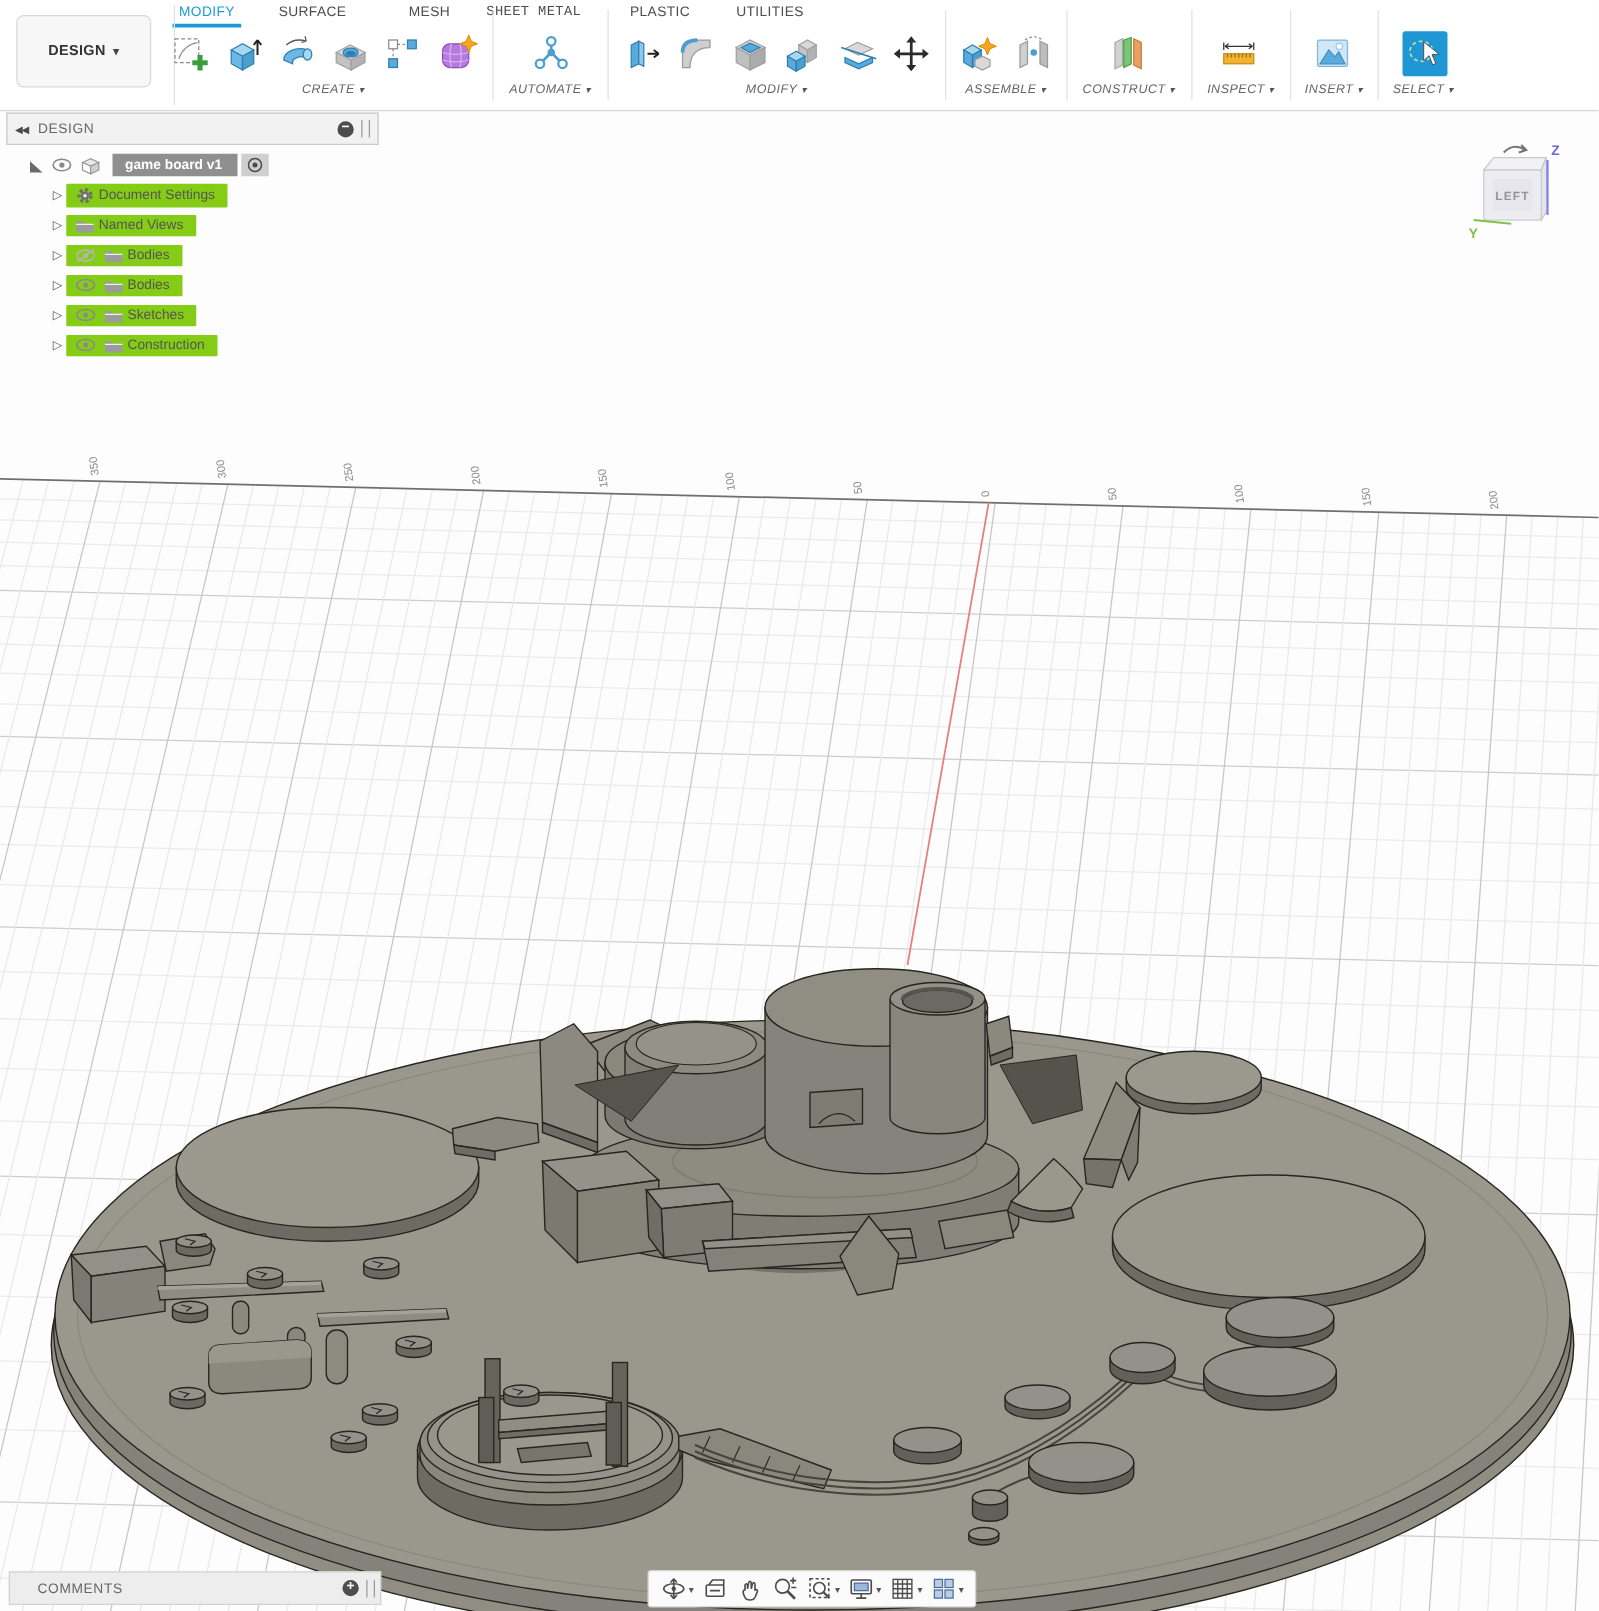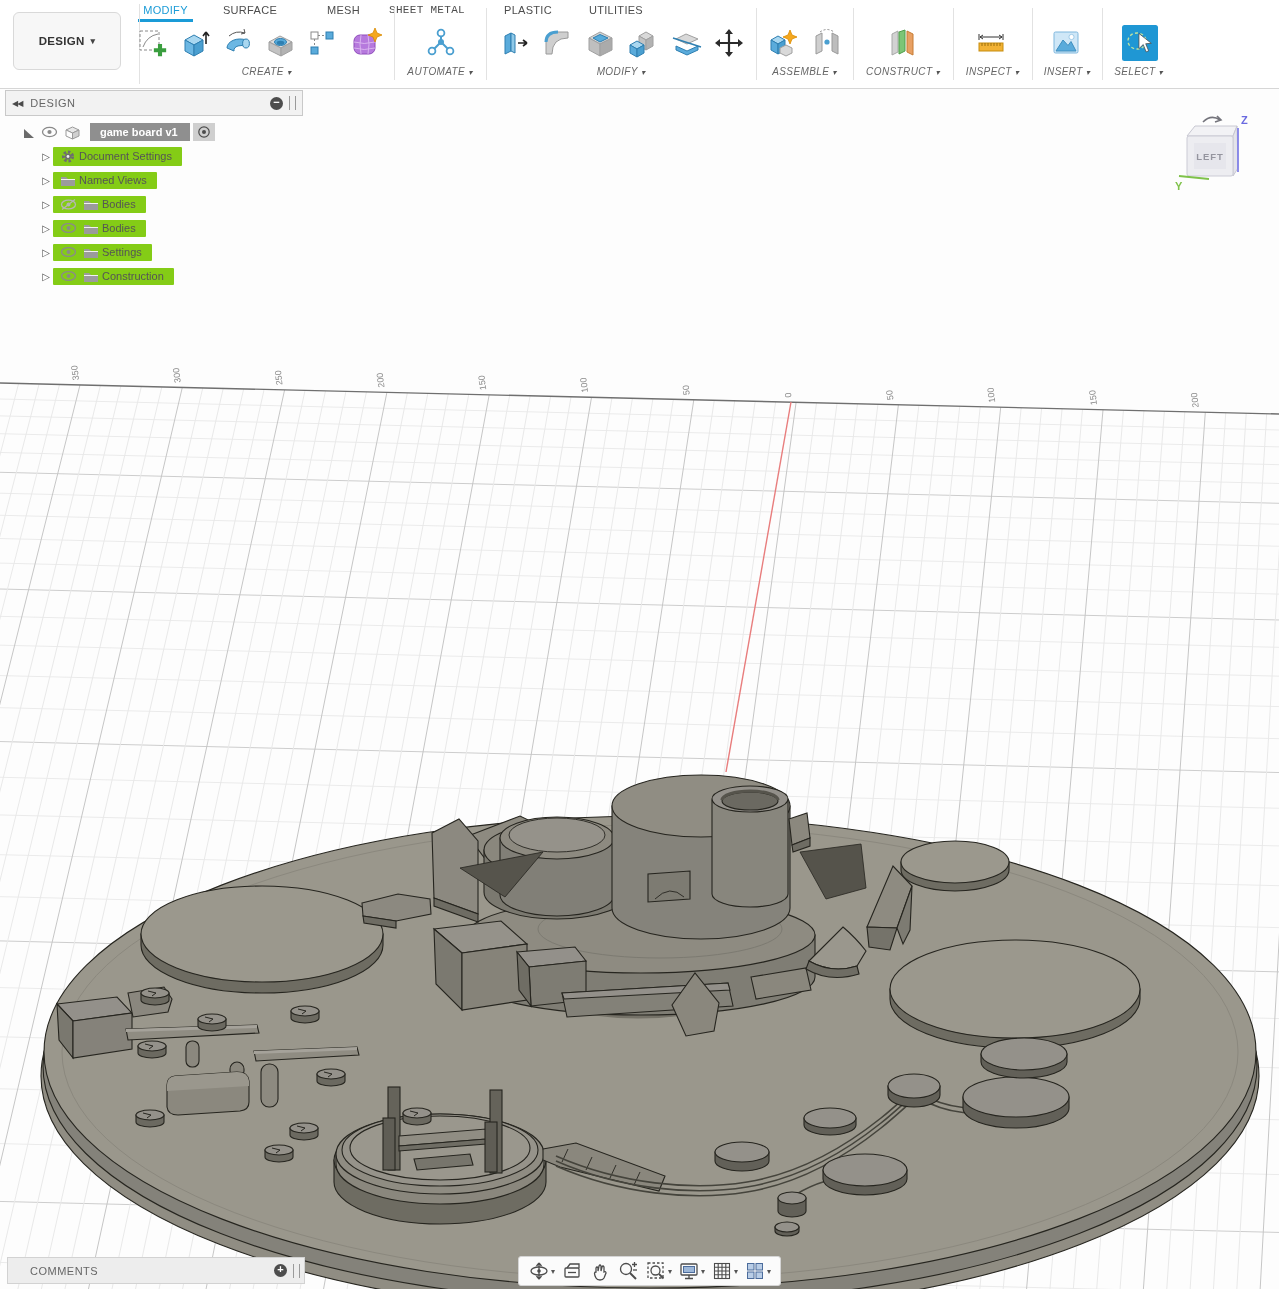--- a/index.html
+++ b/index.html
@@ -659,21 +659,21 @@
           <span class="arrow">▷</span>
         <span class="strip">
           <svg class="ticon" width="17" height="12">
             <ellipse cx="8.5" cy="6" rx="7" ry="4.4" fill="none" stroke="#8a8a8a" stroke-width="1.3"></ellipse>
             <circle cx="8.5" cy="6" r="2" fill="#8a8a8a"></circle>
           </svg>
           <svg class="ticon" width="16" height="13">
             <path d="M1,3 h5 l2,2 h7 v7 h-14 Z" fill="#9b9b9b"></path>
               <path d="M1,5.5 h14" stroke="#f1f1f1"></path>
           </svg>
-          <span>Settings</span>
+          <span>Sketches</span>
         </span>
       </div>
       <div class="trow">
         <span style="width:34px;"></span>
           <span class="arrow">▷</span>
         <span class="strip">
           <svg class="ticon" width="17" height="12">
             <ellipse cx="8.5" cy="6" rx="7" ry="4.4" fill="none" stroke="#8a8a8a" stroke-width="1.3"></ellipse>
             <circle cx="8.5" cy="6" r="2" fill="#8a8a8a"></circle>
           </svg>

